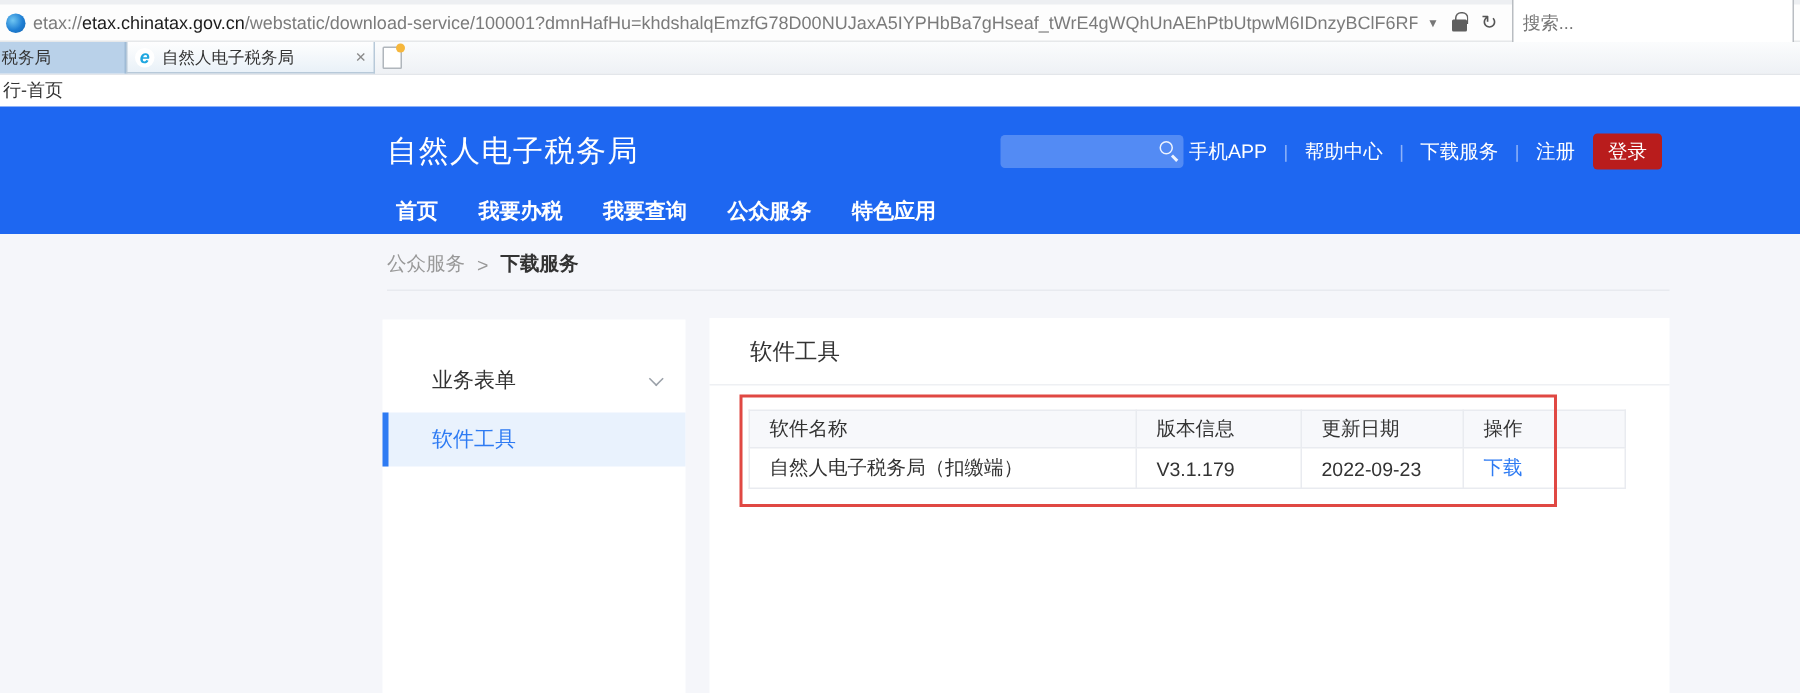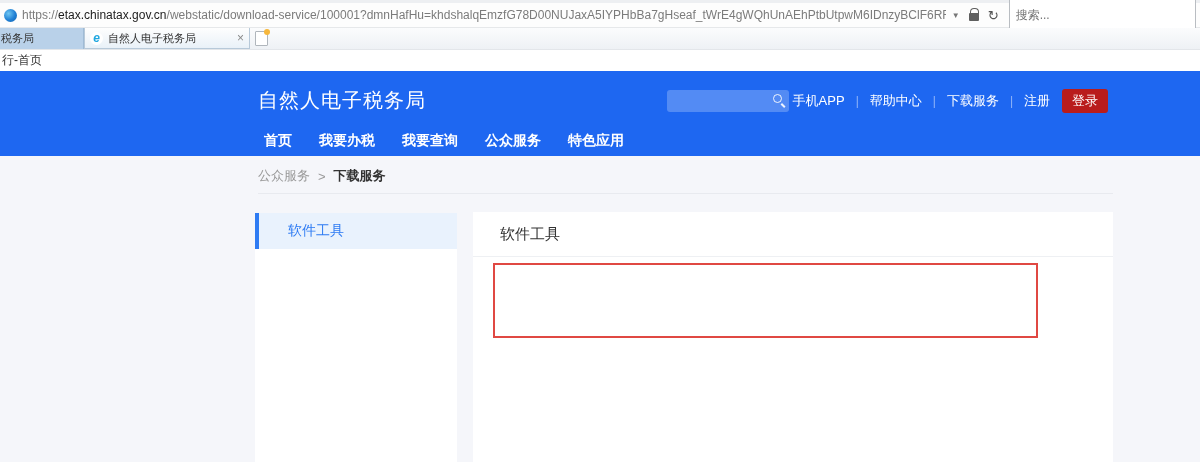--- a/index.html
+++ b/index.html
@@ -96,21 +96,21 @@
   .dl-link { color:#2e7bf3; cursor:pointer; text-decoration:none; }
 
   .annotation-box { position:absolute; left:493px; top:263px; width:545px; height:75px;
     border:2px solid #e04843; pointer-events:none; }
 </style>
 </head>
 <body>
 
 <div class="chrome-top">
   <div class="favicon"></div>
-  <div class="url-box"><span>https://</span><span class="url-domain">etax.chinatax.gov.cn</span><span>/webstatic/download-service/100001?dmnHafHu=khdshalqEmzfG78D00NUJaxA5IYPHbBa7gHseaf_tWrE4gWQhUnAEhPtbUtpwM6IDnzyBClF6RFHlZ3rpYslidxtjODsPCse</span></div>
+  <div class="url-box"><span>etax://</span><span class="url-domain">etax.chinatax.gov.cn</span><span>/webstatic/download-service/100001?dmnHafHu=khdshalqEmzfG78D00NUJaxA5IYPHbBa7gHseaf_tWrE4gWQhUnAEhPtbUtpwM6IDnzyBClF6RFHlZ3rpYslidxtjODsPCse</span></div>
   <div class="addr-btns">
     <span class="caret-glyph">▼</span>
     <span class="lock"></span>
     <span class="refresh-glyph">↻</span>
   </div>
   <div class="chrome-search">
     <input placeholder="搜索..." style="">
   </div>
 </div>
 
@@ -157,24 +157,52 @@
 
 <div class="page">
   <div class="breadcrumb">
     <span>公众服务</span>
     <span>&gt;</span>
     <span class="bc-current">下载服务</span>
   </div>
   <div class="bc-divider"></div>
 
   <div class="sidebar">
+    <div class="side-item first">
+      <span>业务表单</span>
+      <span class="chev"></span>
+    </div>
     <div class="side-item active">
       <span>软件工具</span>
     </div>
   </div>
 
   <div class="content">
     <div class="panel-title">软件工具</div>
     <div class="panel-divider"></div>
+    <table class="sw">
+      <colgroup>
+          <col style="width:258px">
+          <col style="width:110px">
+          <col style="width:108px">
+          <col style="width:108px">
+        </colgroup>
+      <thead>
+        <tr>
+          <th>软件名称</th>
+          <th class="padded">版本信息</th>
+          <th class="padded">更新日期</th>
+          <th class="padded">操作</th>
+        </tr>
+      </thead>
+      <tbody>
+        <tr>
+          <td>自然人电子税务局（扣缴端）</td>
+          <td class="padded">V3.1.179</td>
+          <td class="padded">2022-09-23</td>
+          <td class="padded"><a class="dl-link">下载</a></td>
+        </tr>
+      </tbody>
+    </table>
   </div>
 </div>
 
 <div class="annotation-box"></div>
 
 </body></html>

